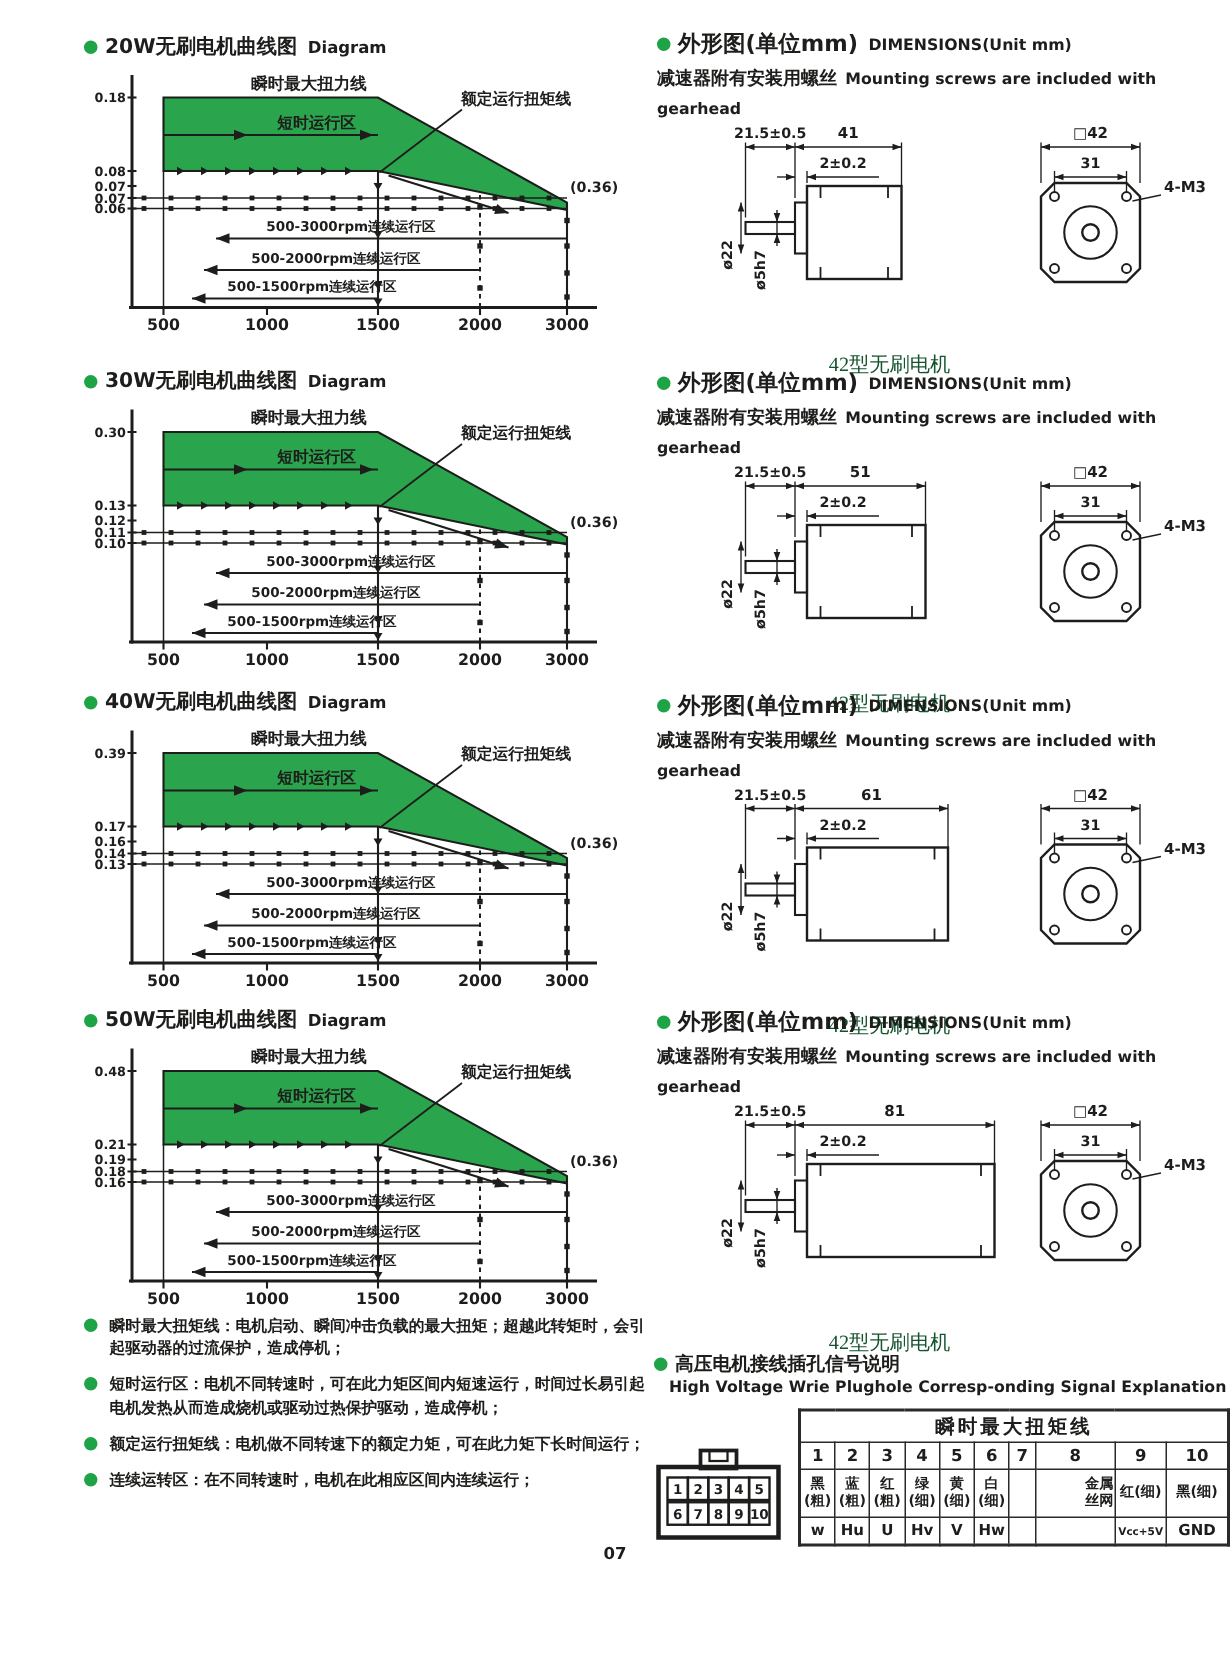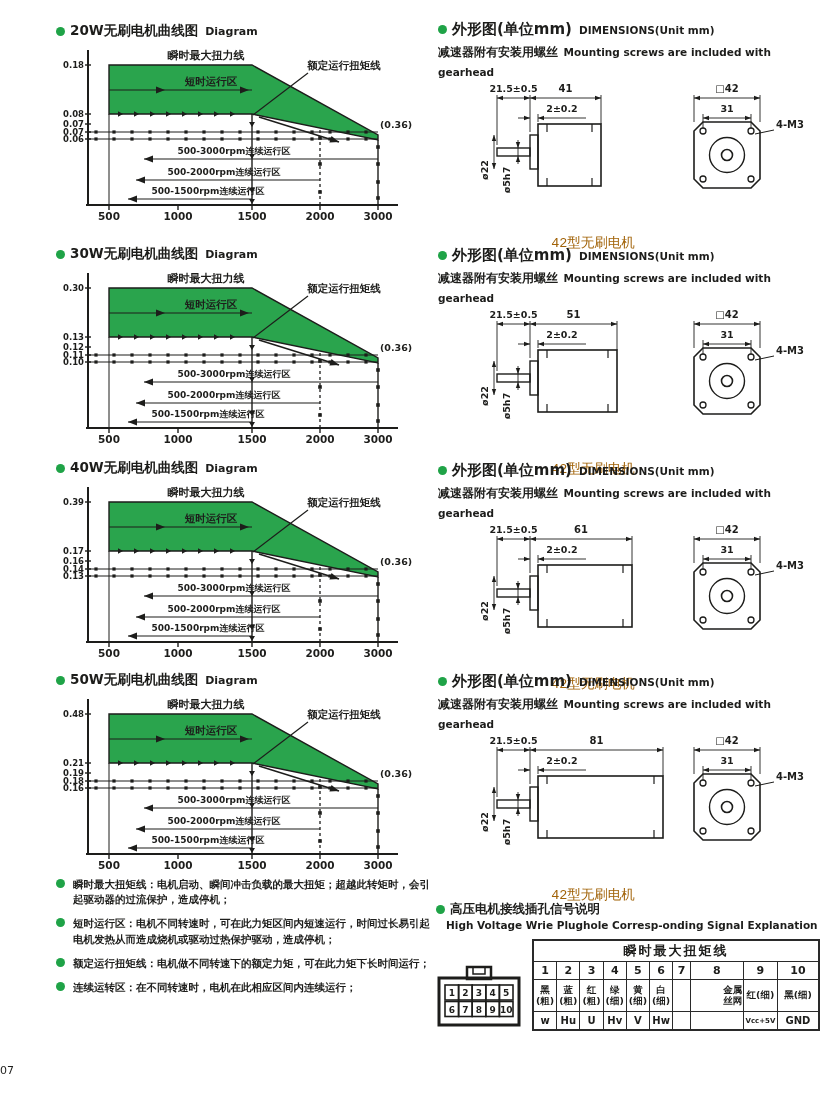--- a/index.html
+++ b/index.html
@@ -12,39 +12,39 @@
   .chart-block .t-en{font-size:11px;margin-left:4px;}
   .chart-svg{display:block;margin-top:2px;}
   .dim-block{position:absolute;left:438px;width:380px;}
   .db0{top:20px}.db1{top:246px}.db2{top:461px}.db3{top:672px}
   .dim-block .t-cn{font-size:15px;}
   .dim-block .t-en{font-size:10.5px;margin-left:4px;}
   .dim-sub{font-weight:bold;margin-top:2px;}
   .dim-sub .s-cn{font-size:12px;}
   .dim-sub .s-en{font-size:10.5px;}
   .dim-svg{display:block;margin-top:2px;}
-  .dim-caption{width:250px;margin-left:30px;text-align:center;font-family:Liberation Mono, monospace;font-size:13.5px;color:#a16207;}
+  .dim-caption{width:250px;margin-left:30px;text-align:center;font-family:Liberation Serif, serif;font-size:13.5px;color:#14532d;}
   .notes{position:absolute;left:56px;top:877px;width:384px;}
   .note{display:flex;gap:6px;margin-bottom:9px;}
   .note .bullet{margin-top:2px;}
   .note p{margin:0;font-size:10.5px;font-weight:bold;line-height:1.45;}
   .wiring{position:absolute;left:436px;top:901px;width:384px;}
   .wiring .t-cn{font-size:12.5px;}
   .w-en{font-size:10.5px;font-weight:bold;margin:1px 0 8px 10px;}
   .w-row{display:flex;align-items:flex-end;gap:8px;}
   .conn-svg{flex:0 0 auto;margin-bottom:2px;}
   table.wtable{border-collapse:collapse;table-layout:fixed;}
   table.wtable td{border:1.4px solid #2a2a2a;text-align:center;vertical-align:middle;padding:0;font-weight:bold;}
   table.wtable{border:2px solid #2a2a2a;}
   td.tt{font-size:13px;height:20px;letter-spacing:2px;}
   td.pin{font-size:11px;height:17px;}
   td.clr{font-size:9.5px;height:31px;line-height:1.1;}
   td.sig{font-size:10px;height:17px;}
   td.sig.small{font-size:7px;}
-  .page-num{position:absolute;top:1064px;left:0;width:100%;text-align:left;font-size:11px;font-weight:normal;}
+  .page-num{position:absolute;top:1029px;left:0;width:100%;text-align:center;font-size:11px;font-weight:bold;}
 </style>
 </head>
 <body>
 
 <section class="chart-block cb0">
   <div class="sec-title">
     <span class="bullet"></span>
     <span class="t-cn">20W无刷电机曲线图</span>
     <span class="t-en">Diagram</span>
   </div>

